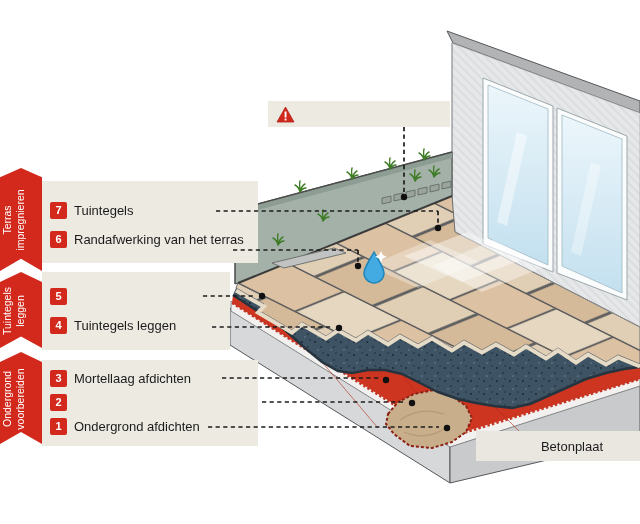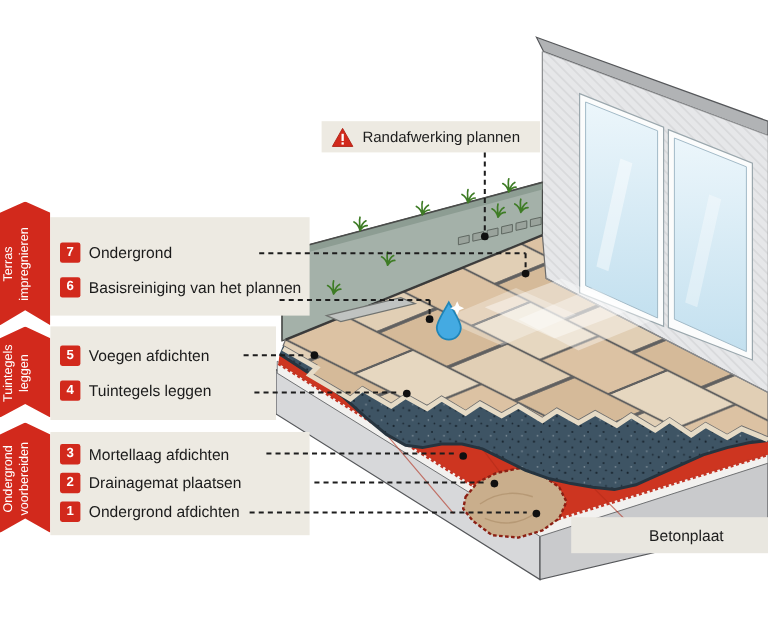--- a/index.html
+++ b/index.html
@@ -178,54 +178,51 @@
     <div class="tab-label">Ondergrond
 voorbereiden</div>
   </div>
 
   <div class="panel p1"></div>
   <div class="panel p2"></div>
   <div class="panel p3"></div>
 
   <div class="step" style="top:202px">
     <span class="badge">7</span>
-    <span class="step-label">Ondergrond</span>
+    <span class="step-label">Tuintegels</span>
   </div>
   <div class="step" style="top:231px">
     <span class="badge">6</span>
-    <span class="step-label">Basisreiniging van het plannen</span>
+    <span class="step-label">Randafwerking van het terras</span>
   </div>
   <div class="step" style="top:288px">
     <span class="badge">5</span>
-    <span class="step-label">Voegen afdichten</span>
   </div>
   <div class="step" style="top:317px">
     <span class="badge">4</span>
     <span class="step-label">Tuintegels leggen</span>
   </div>
   <div class="step" style="top:370px">
     <span class="badge">3</span>
     <span class="step-label">Mortellaag afdichten</span>
   </div>
   <div class="step" style="top:394px">
     <span class="badge">2</span>
-    <span class="step-label">Drainagemat plaatsen</span>
   </div>
   <div class="step" style="top:418px">
     <span class="badge">1</span>
     <span class="step-label">Ondergrond afdichten</span>
   </div>
 
   <div class="callout warning-box">
     <svg width="19" height="17" viewBox="0 0 19 17">
       <path d="M9.5 1 L18 16 H1 Z" fill="#d2291c" stroke="#b02115" stroke-width="0.8" stroke-linejoin="round"></path>
       <rect x="8.6" y="5.5" width="1.9" height="6" fill="#ffffff"></rect>
       <rect x="8.6" y="12.6" width="1.9" height="1.9" fill="#ffffff"></rect>
     </svg>
-    <span class="wtext">Randafwerking plannen</span>
   </div>
 
   <div class="callout slab-box">
     <span class="wtext">Betonplaat</span>
   </div>
 
   <svg class="overlay" width="640" height="524" viewBox="0 0 640 524">
     <g stroke="#1d1d1d" stroke-width="1.7" stroke-dasharray="4.2 3.4" fill="none">
       <path d="M404,127 V195"></path>
       <path d="M216,211 H438 M438,211 V225"></path>

